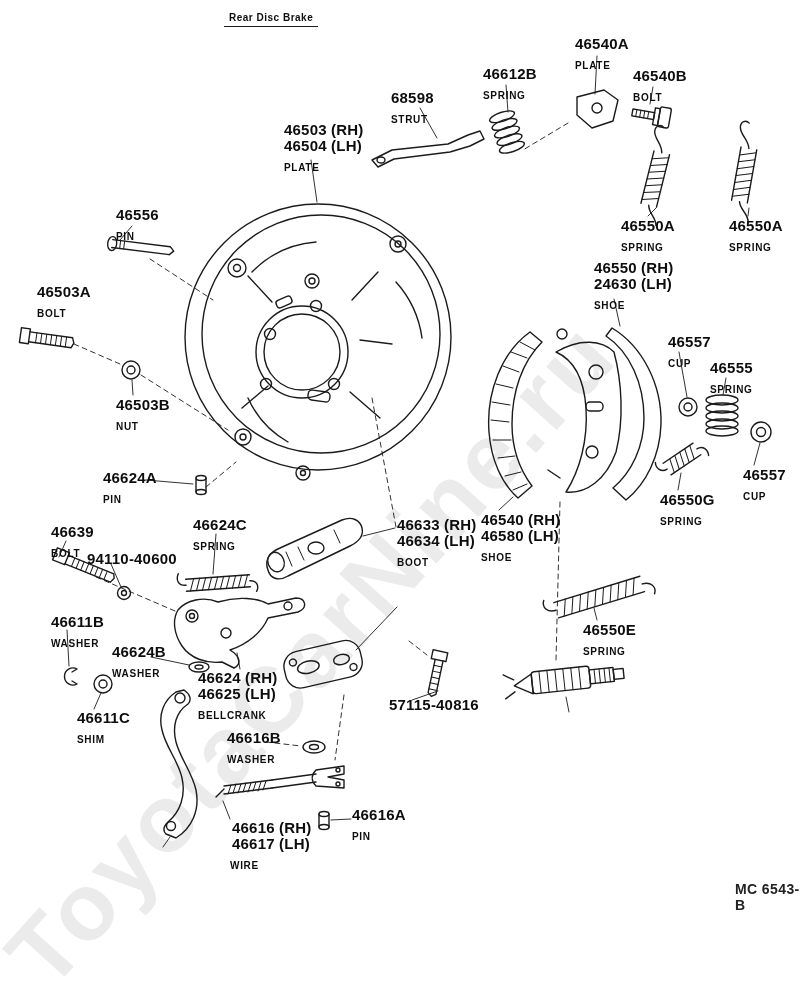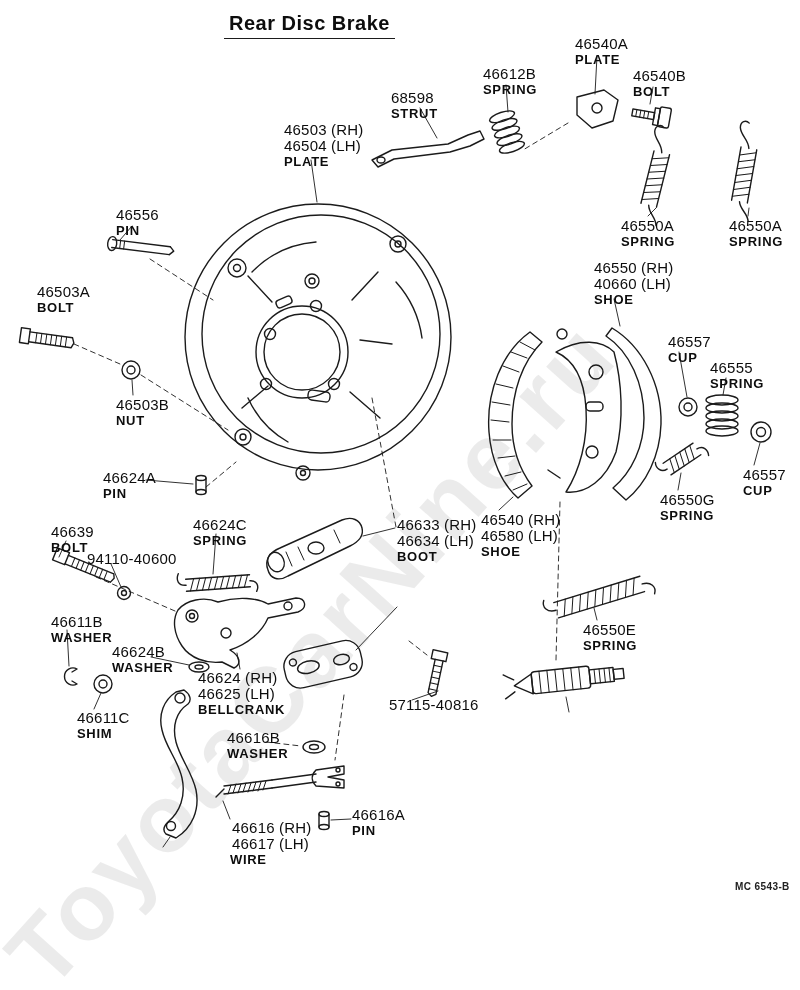--- a/index.html
+++ b/index.html
@@ -2,26 +2,26 @@
 <html><head>
 <meta charset="utf-8">
 <style>
   html,body{margin:0;padding:0;background:#e8e8e8;}
   .stage{position:relative;width:800px;height:990px;background:#ffffff;overflow:hidden;
          font-family:"Liberation Sans", sans-serif;color:#0d0d0d;}
   .watermark{position:absolute;left:-15px;top:935px;font-size:95px;font-weight:700;
              color:rgba(0,0,0,0.08);white-space:nowrap;transform:rotate(-48deg);
              transform-origin:0 0;letter-spacing:4px;pointer-events:none;}
   svg.art{position:absolute;left:0;top:0;}
-  .title{position:absolute;left:224px;top:12px;font-size:20px;font-weight:700;
+  .title{position:absolute;left:224px;top:12px;font-size:10px;font-weight:700;
          letter-spacing:0.5px;border-bottom:1.5px solid #1b1b1b;padding:0 5px 3px 5px;}
   .lbl{position:absolute;line-height:1.05;white-space:nowrap;}
-  .lbl .pn{display:block;font-size:15px;font-weight:400;letter-spacing:0.2px;line-height:16px;}
-  .lbl .ds{display:block;font-size:13px;font-weight:700;letter-spacing:0.7px;line-height:12px;margin-top:2px;}
-  .mc{position:absolute;left:735px;top:881px;font-size:10px;font-weight:700;letter-spacing:0.4px;color:#222;}
+  .lbl .pn{display:block;font-size:15px;font-weight:700;letter-spacing:0.2px;line-height:16px;}
+  .lbl .ds{display:block;font-size:10px;font-weight:700;letter-spacing:0.7px;line-height:12px;margin-top:8px;}
+  .mc{position:absolute;left:735px;top:881px;font-size:14px;font-weight:700;letter-spacing:0.4px;color:#222;}
 </style>
 </head>
 <body>
 
 <div class="stage">
 
   <div class="watermark">ToyotaCarNine.ru</div>
 
   <svg class="art" width="800" height="990" viewBox="0 0 800 990">
     <g fill="none" stroke="#1b1b1b" stroke-width="1.4" stroke-linecap="round" stroke-linejoin="round">
@@ -350,21 +350,21 @@
   <div class="lbl" style="left:729px;top:218px">
     <span class="pn">46550A</span>
     <span class="ds">SPRING</span>
   </div>
   <div class="lbl" style="left:37px;top:284px">
     <span class="pn">46503A</span>
     <span class="ds">BOLT</span>
   </div>
   <div class="lbl" style="left:594px;top:260px">
     <span class="pn">46550 (RH)</span>
-    <span class="pn">40660 (LH)</span>
+    <span class="pn">24630 (LH)</span>
     <span class="ds">SHOE</span>
   </div>
   <div class="lbl" style="left:668px;top:334px">
     <span class="pn">46557</span>
     <span class="ds">CUP</span>
   </div>
   <div class="lbl" style="left:710px;top:360px">
     <span class="pn">46555</span>
     <span class="ds">SPRING</span>
   </div>

